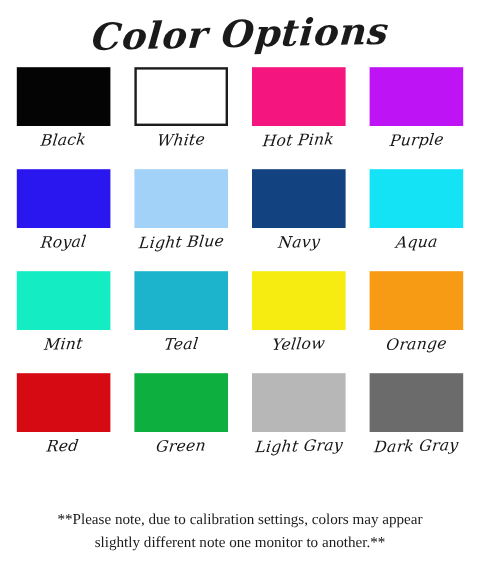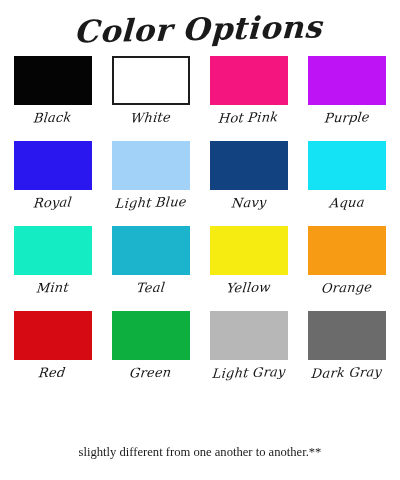--- a/index.html
+++ b/index.html
@@ -173,16 +173,17 @@
         <div class="swatch" style="background: rgb(183, 183, 183);"></div>
         <div class="swatch-label">Light Gray</div>
       </div>
       <div class="cell">
         <div class="swatch" style="background: rgb(107, 107, 107);"></div>
         <div class="swatch-label">Dark Gray</div>
       </div>
     </div>
 
   <div class="footer">
-    <div class="footer-line">slightly different from one another to another.**</div>
+    <div class="footer-line">**Please note, due to calibration settings, colors may appear</div>
+    <div class="footer-line">slightly different note one monitor to another.**</div>
   </div>
 
 </div>
 
 </body></html>

